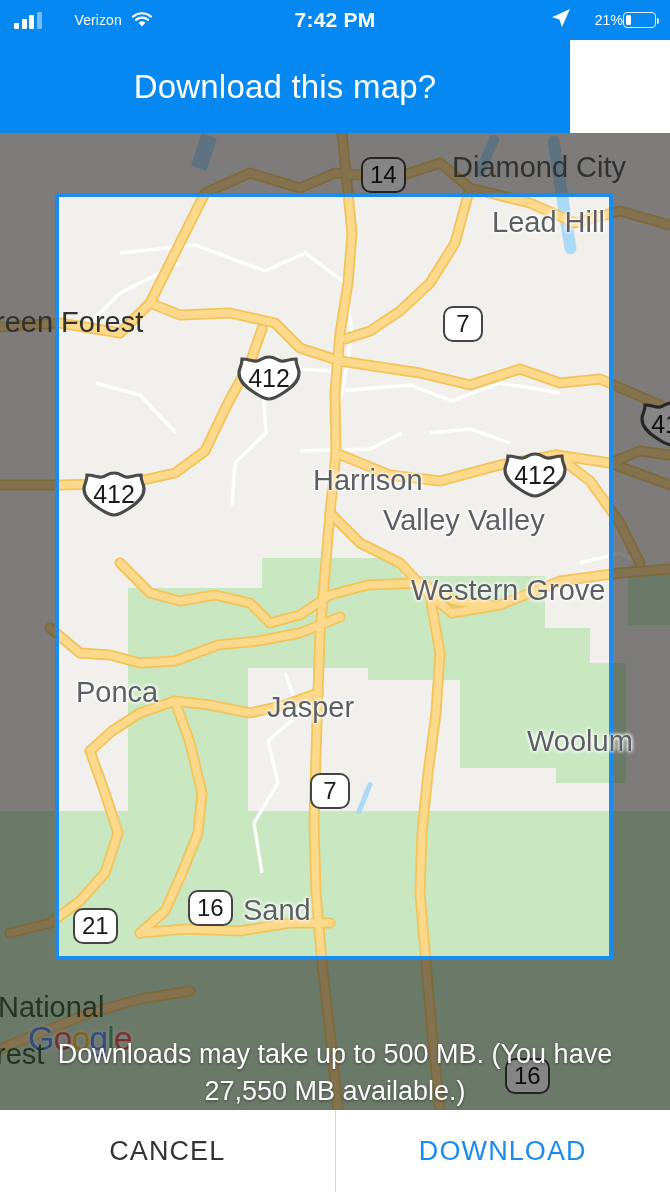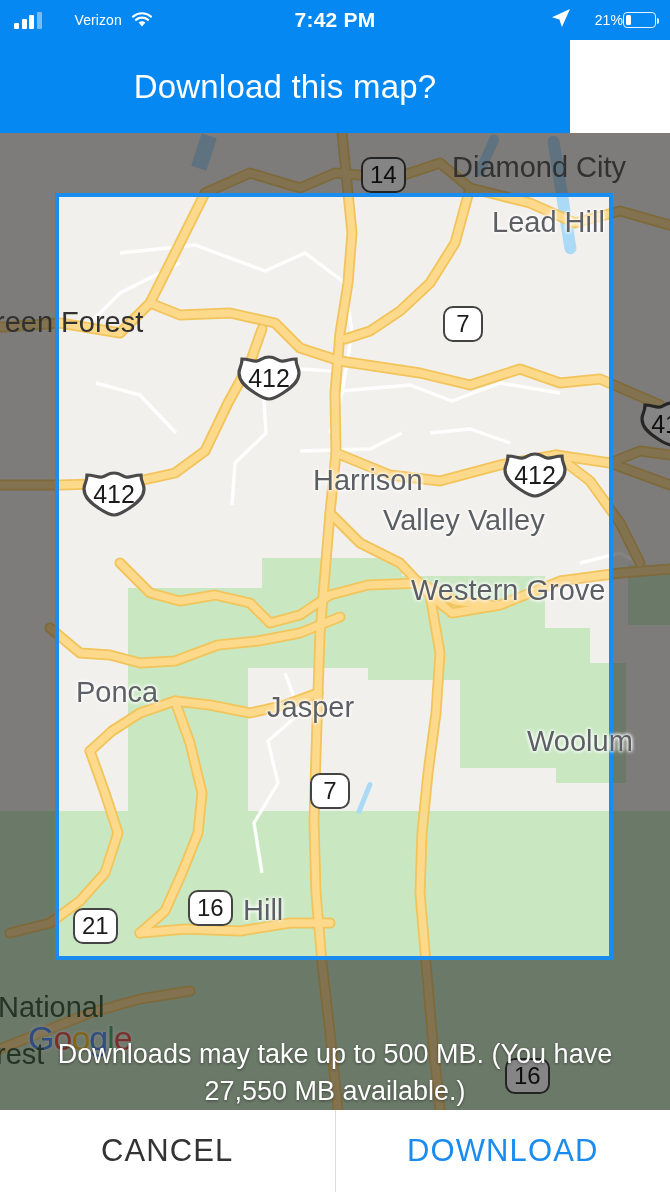--- a/index.html
+++ b/index.html
@@ -85,21 +85,21 @@
 
   
   .footnote { position: absolute; left: 0; width: 670px; z-index: 20;
               text-align: center; color: #fff; font-size: 27px; line-height: 37px;
               text-shadow: 0 1px 3px rgba(0,0,0,.45); padding: 0 40px; }
 
   
   .buttonbar { position: absolute; left: 0; bottom: 0; width: 670px; height: 82px;
                background: #fff; display: flex; z-index: 50; }
   .btn { flex: 1; display: flex; align-items: center; justify-content: center;
-         font-size: 31px; letter-spacing: 1.1px; cursor: pointer; user-select: none; }
+         font-size: 27px; letter-spacing: 1.1px; cursor: pointer; user-select: none; }
   .btn.cancel { color: #333333; }
   .btn.download { color: #1A8CF0; }
   .btn-divider { width: 1px; background: #DCDCDC; align-self: stretch; }
 </style>
 </head>
 <body>
 
 <div class="screen">
 
   <div class="statusbar">
@@ -234,21 +234,21 @@
         <div class="mlabel park-label" style="left: -4px; top: 905px; filter: brightness(0.52) saturate(0.5); text-shadow: none;">rest</div>
         <div class="mlabel" style="left: 452px; top: 18px; filter: brightness(0.52) saturate(0.5); text-shadow: none;">Diamond City</div>
         <div class="mlabel" style="left: 492px; top: 73px;">Lead Hill</div>
         <div class="mlabel" style="left: -5px; top: 173px; filter: brightness(0.52) saturate(0.5); text-shadow: none;">reen Forest</div>
         <div class="mlabel" style="left: 313px; top: 295px; margin-top: 36px;">Harrison</div>
         <div class="mlabel" style="left: 383px; top: 371px;">Valley Valley</div>
         <div class="mlabel" style="left: 411px; top: 441px;">Western Grove</div>
         <div class="mlabel" style="left: 76px; top: 543px;">Ponca</div>
         <div class="mlabel" style="left: 267px; top: 558px;">Jasper</div>
         <div class="mlabel" style="left: 527px; top: 592px;">Woolum</div>
-        <div class="mlabel" style="left: 243px; top: 761px;">Hill</div>
+        <div class="mlabel" style="left: 243px; top: 761px;">Sand</div>
       </div>
     <div id="shields" style="position:absolute;inset:0;z-index:17;pointer-events:none;text-align:center;">
         <div class="shield state" style="left: 361px; top: 24px; filter: brightness(0.52) saturate(0.5); text-shadow: none;">
           <span>14</span>
         </div>
         <div class="shield state" style="left: 443px; top: 173px;">
           <span>7</span>
         </div>
         <div class="shield us" style="left: 237px; top: 222px;">
           <svg class="usbg" viewBox="0 0 64 46" xmlns="http://www.w3.org/2000/svg">

